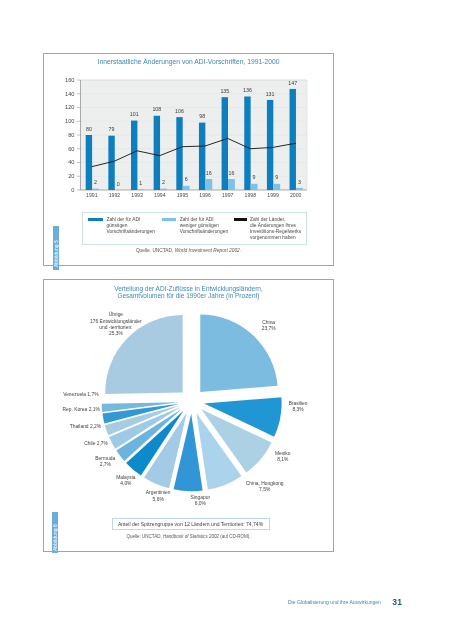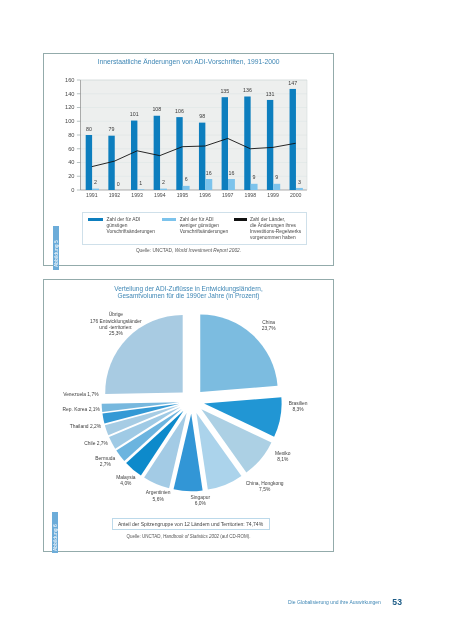--- a/index.html
+++ b/index.html
@@ -206,16 +206,16 @@
     <div class="notebox">
         <span>Anteil der Spitzengruppe von 12 Ländern und Territorien: 74,74%</span>
       </div>
     <div class="src" id="src2"><span>Quelle: UNCTAD, </span><i>Handbook of Statistics 2002</i><span> (auf CD-ROM).</span></div>
   </div>
   <div class="fig-tab" id="tab2">
     <span>Abbildung 6</span>
   </div>
 
   <div class="footer">
-    <span>Die Globalisierung und ihre Auswirkungen</span><span class="pg">53</span>
+    <span>Die Globalisierung und ihre Auswirkungen</span><span class="pg">31</span>
   </div>
 
 </div>
 
 </body></html>

